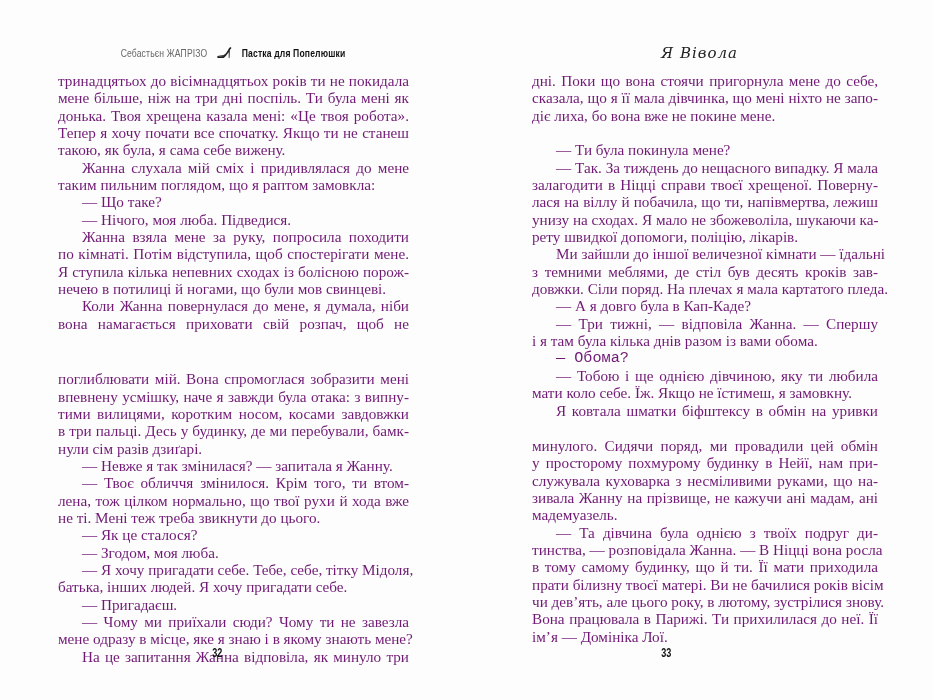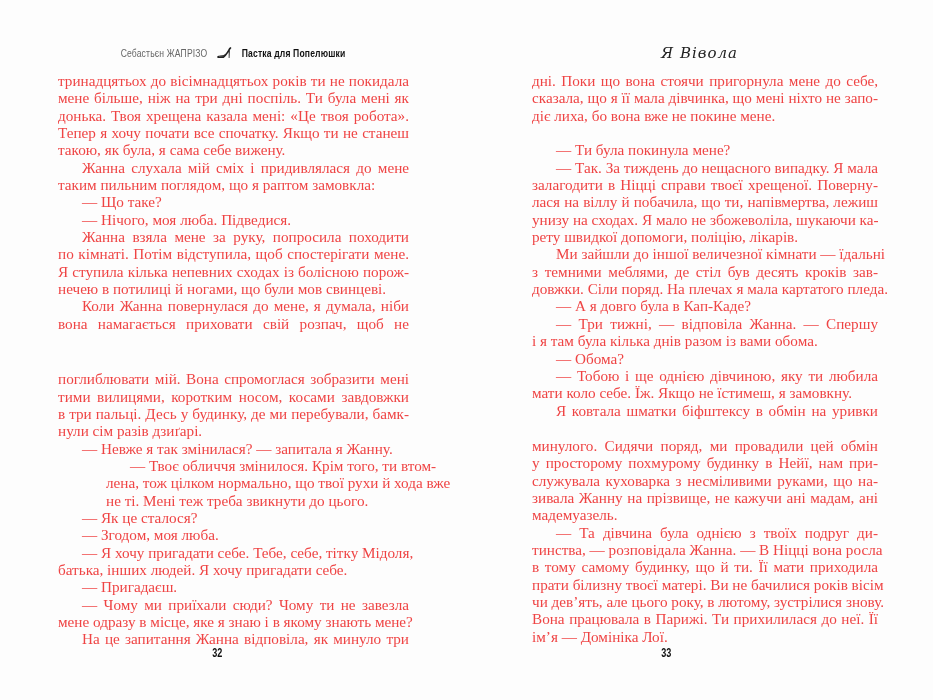--- a/index.html
+++ b/index.html
@@ -26,21 +26,21 @@
     
     .running-header-right {
       position: absolute; top: 36px; left: 0; width: 467px; text-align: center;
       font-family: "DejaVu Serif", serif; font-style: italic; font-size: 15px; color: #222;
       letter-spacing: 1px;
     }
 
     .text-block {
       position: absolute; top: 64px;
       font-family: "Liberation Serif", "DejaVu Serif", serif;
-      font-size: 15.2px; line-height: 17.35px; color: #ef4444;
+      font-size: 15.2px; line-height: 17.35px; color: #701a75;
       text-align: justify; hyphens: manual;
     }
     .page-left .text-block { left: 58px; width: 351px; }
     .page-right .text-block { left: 66px; width: 346px; }
 
     .para { text-indent: 0; }
     .para.indent { text-indent: 24px; }
     .para.gap { margin-top: 17.35px; }
     .line { display: block; text-align-last: justify; white-space: nowrap; }
     .line.last { text-align-last: left; }
@@ -91,28 +91,29 @@
         <div class="para indent" style="text-indent: 0px;">
           <span class="line" style="padding-left: 24px;">Жанна взяла мене за руку, попросила походити</span>
           <span class="line" style="text-indent: 0px;">по кімнаті. Потім відступила, щоб спостерігати мене.</span>
           <span class="line" style="text-indent: 0px;">Я ступила кілька непевних сходах із болісною порож-</span>
           <span class="line last" style="text-indent: 0px;">нечею в потилиці й ногами, що були мов свинцеві.</span>
         </div>
         <div class="para indent" style="text-indent: 0px;">
           <span class="line" style="padding-left: 24px;">Коли Жанна повернулася до мене, я думала, ніби</span>
           <span class="line" style="text-indent: 0px;">вона намагається приховати свій розпач, щоб не</span>
           <span class="line" style="text-indent: 0px; margin-top: 38px;">поглиблювати мій. Вона спромоглася зобразити мені</span>
+          <span class="line" style="text-indent: 0px;">впевнену усмішку, наче я завжди була отака: з випну-</span>
           <span class="line" style="text-indent: 0px;">тими вилицями, коротким носом, косами завдовжки</span>
           <span class="line" style="text-indent: 0px;">в три пальці. Десь у будинку, де ми перебували, бамк-</span>
           <span class="line last" style="text-indent: 0px;">нули сім разів дзиґарі.</span>
         </div>
         <div class="para indent" style="text-indent: 0px;">
           <span class="line last" style="padding-left: 24px;">— Невже я так змінилася? — запитала я Жанну.</span>
         </div>
-        <div class="para indent" style="text-indent: 0px; margin-left: 48px;">
+        <div class="para indent" style="text-indent: 0px;">
           <span class="line" style="padding-left: 24px;">— Твоє обличчя змінилося. Крім того, ти втом-</span>
           <span class="line" style="text-indent: 0px;">лена, тож цілком нормально, що твої рухи й хода вже</span>
           <span class="line last" style="text-indent: 0px;">не ті. Мені теж треба звикнути до цього.</span>
         </div>
         <div class="para indent" style="text-indent: 0px;">
           <span class="line last" style="padding-left: 24px;">— Як це сталося?</span>
         </div>
         <div class="para indent" style="text-indent: 0px;">
           <span class="line last" style="padding-left: 24px;">— Згодом, моя люба.</span>
         </div>
@@ -159,21 +160,21 @@
           <span class="line" style="text-indent: 0px;">з темними меблями, де стіл був десять кроків зав-</span>
           <span class="line last" style="text-indent: 0px;">довжки. Сіли поряд. На плечах я мала картатого пледа.</span>
         </div>
         <div class="para indent" style="text-indent: 0px;">
           <span class="line last" style="padding-left: 24px;">— А я довго була в Кап-Каде?</span>
         </div>
         <div class="para indent" style="text-indent: 0px;">
           <span class="line" style="padding-left: 24px;">— Три тижні, — відповіла Жанна. — Спершу</span>
           <span class="line last" style="text-indent: 0px;">і я там була кілька днів разом із вами обома.</span>
         </div>
-        <div class="para indent" style="text-indent: 0px;">
+        <div class="para indent" style="text-indent: 0px; font-family: Liberation Mono, monospace;">
           <span class="line last" style="padding-left: 24px;">— Обома?</span>
         </div>
         <div class="para indent" style="text-indent: 0px;">
           <span class="line" style="padding-left: 24px;">— Тобою і ще однією дівчиною, яку ти любила</span>
           <span class="line last" style="text-indent: 0px;">мати коло себе. Їж. Якщо не їстимеш, я замовкну.</span>
         </div>
         <div class="para indent" style="text-indent: 0px;">
           <span class="line" style="padding-left: 24px;">Я ковтала шматки біфштексу в обмін на уривки</span>
           <span class="line" style="text-indent: 0px; margin-top: 18px;">минулого. Сидячи поряд, ми провадили цей обмін</span>
           <span class="line" style="text-indent: 0px;">у просторому похмурому будинку в Нейї, нам при-</span>

